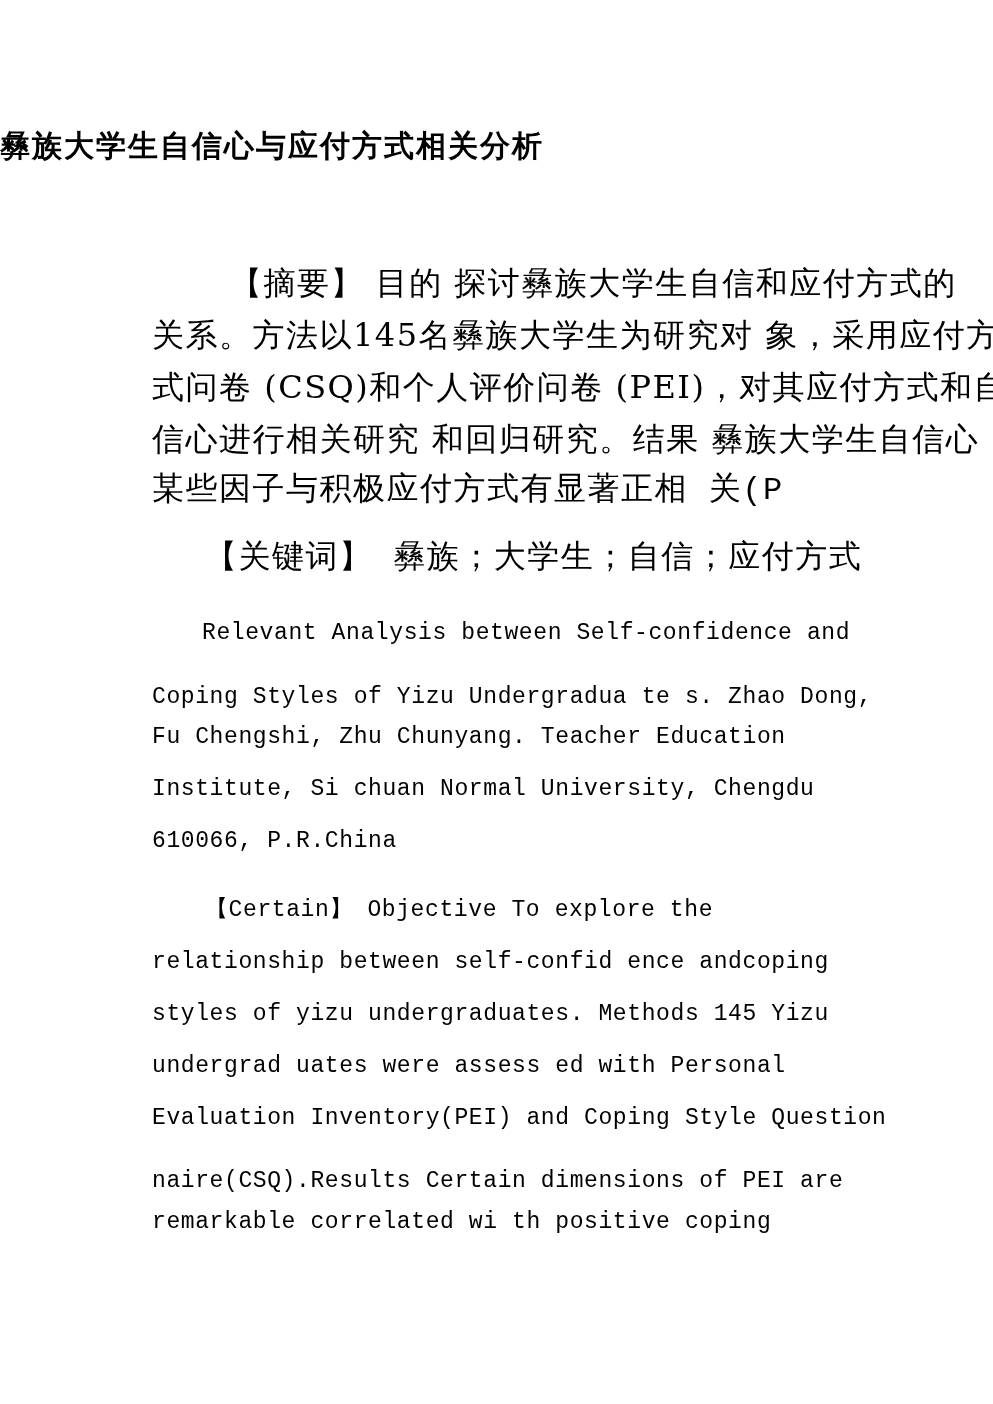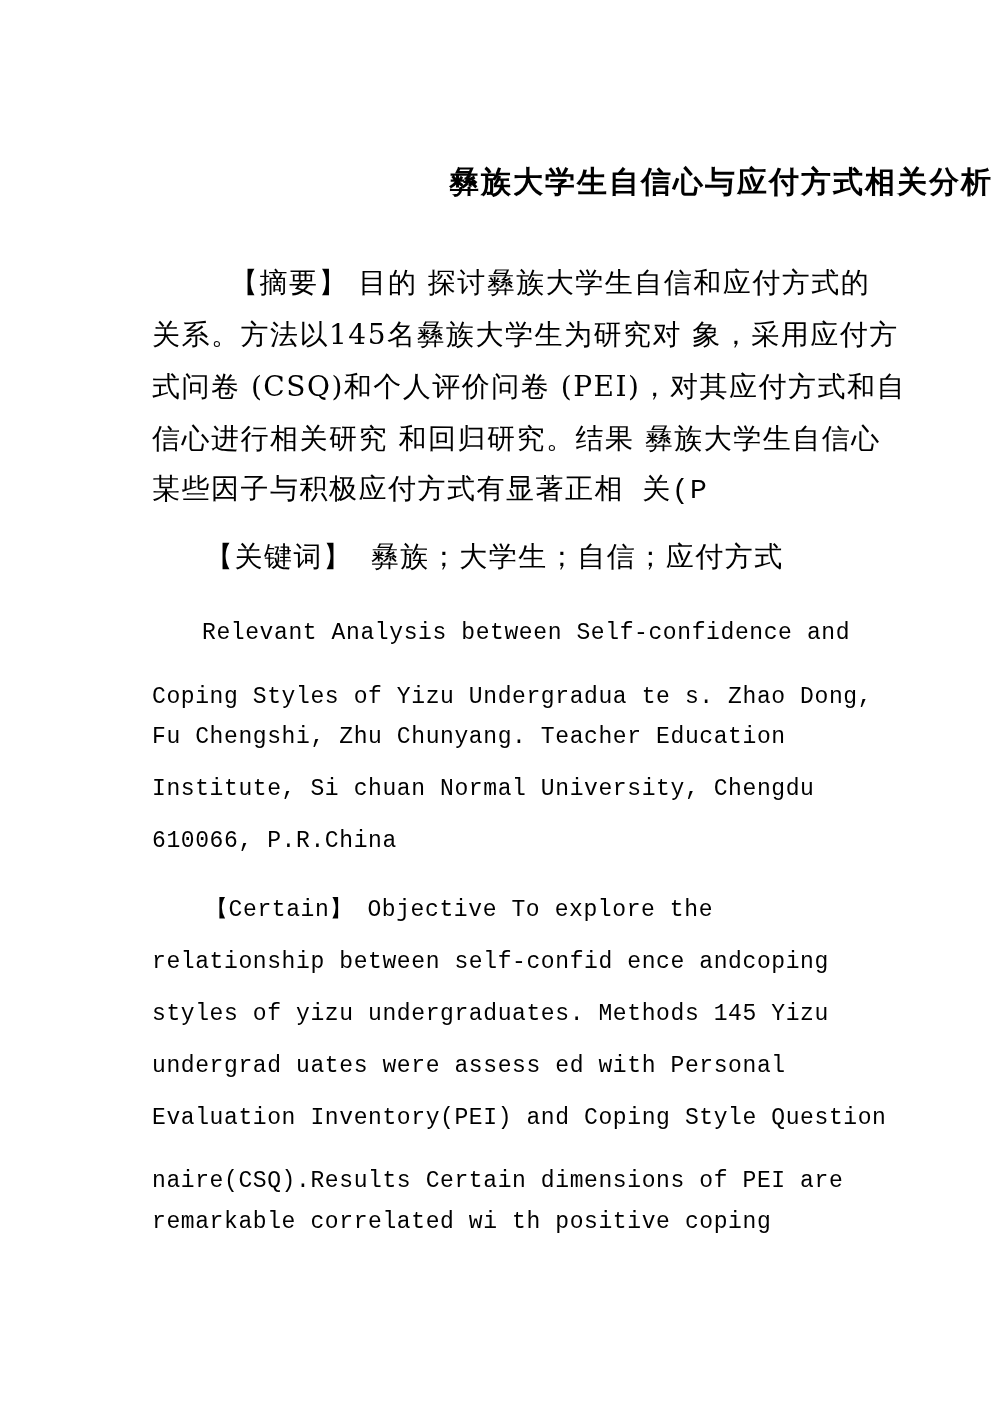--- a/index.html
+++ b/index.html
@@ -20,33 +20,32 @@
       top: 0;
       width: 993px;
       height: 1404px;
       background: #ffffff;
     }
     .title {
       position: absolute;
       left: 0;
       width: 993px;
       top: 124px;
-      text-align: right;
+      text-align: left;
       font-family: "DejaVu Serif", "Liberation Serif", serif;
       font-weight: bold;
       font-size: 30px;
       letter-spacing: 2px;
       line-height: 44px;
-      margin-top: 36px;
     }
     .line {
       position: absolute;
       left: 152px;
       white-space: pre;
-      font-size: 28px;
+      font-size: 32px;
       line-height: 30px;
       height: 30px;
     }
     .cn {
       font-family: "DejaVu Serif", "Liberation Serif", serif;
       letter-spacing: 1.5px;
     }
     .en {
       font-family: "Liberation Mono", "DejaVu Sans Mono", monospace;
       font-size: 23px;

